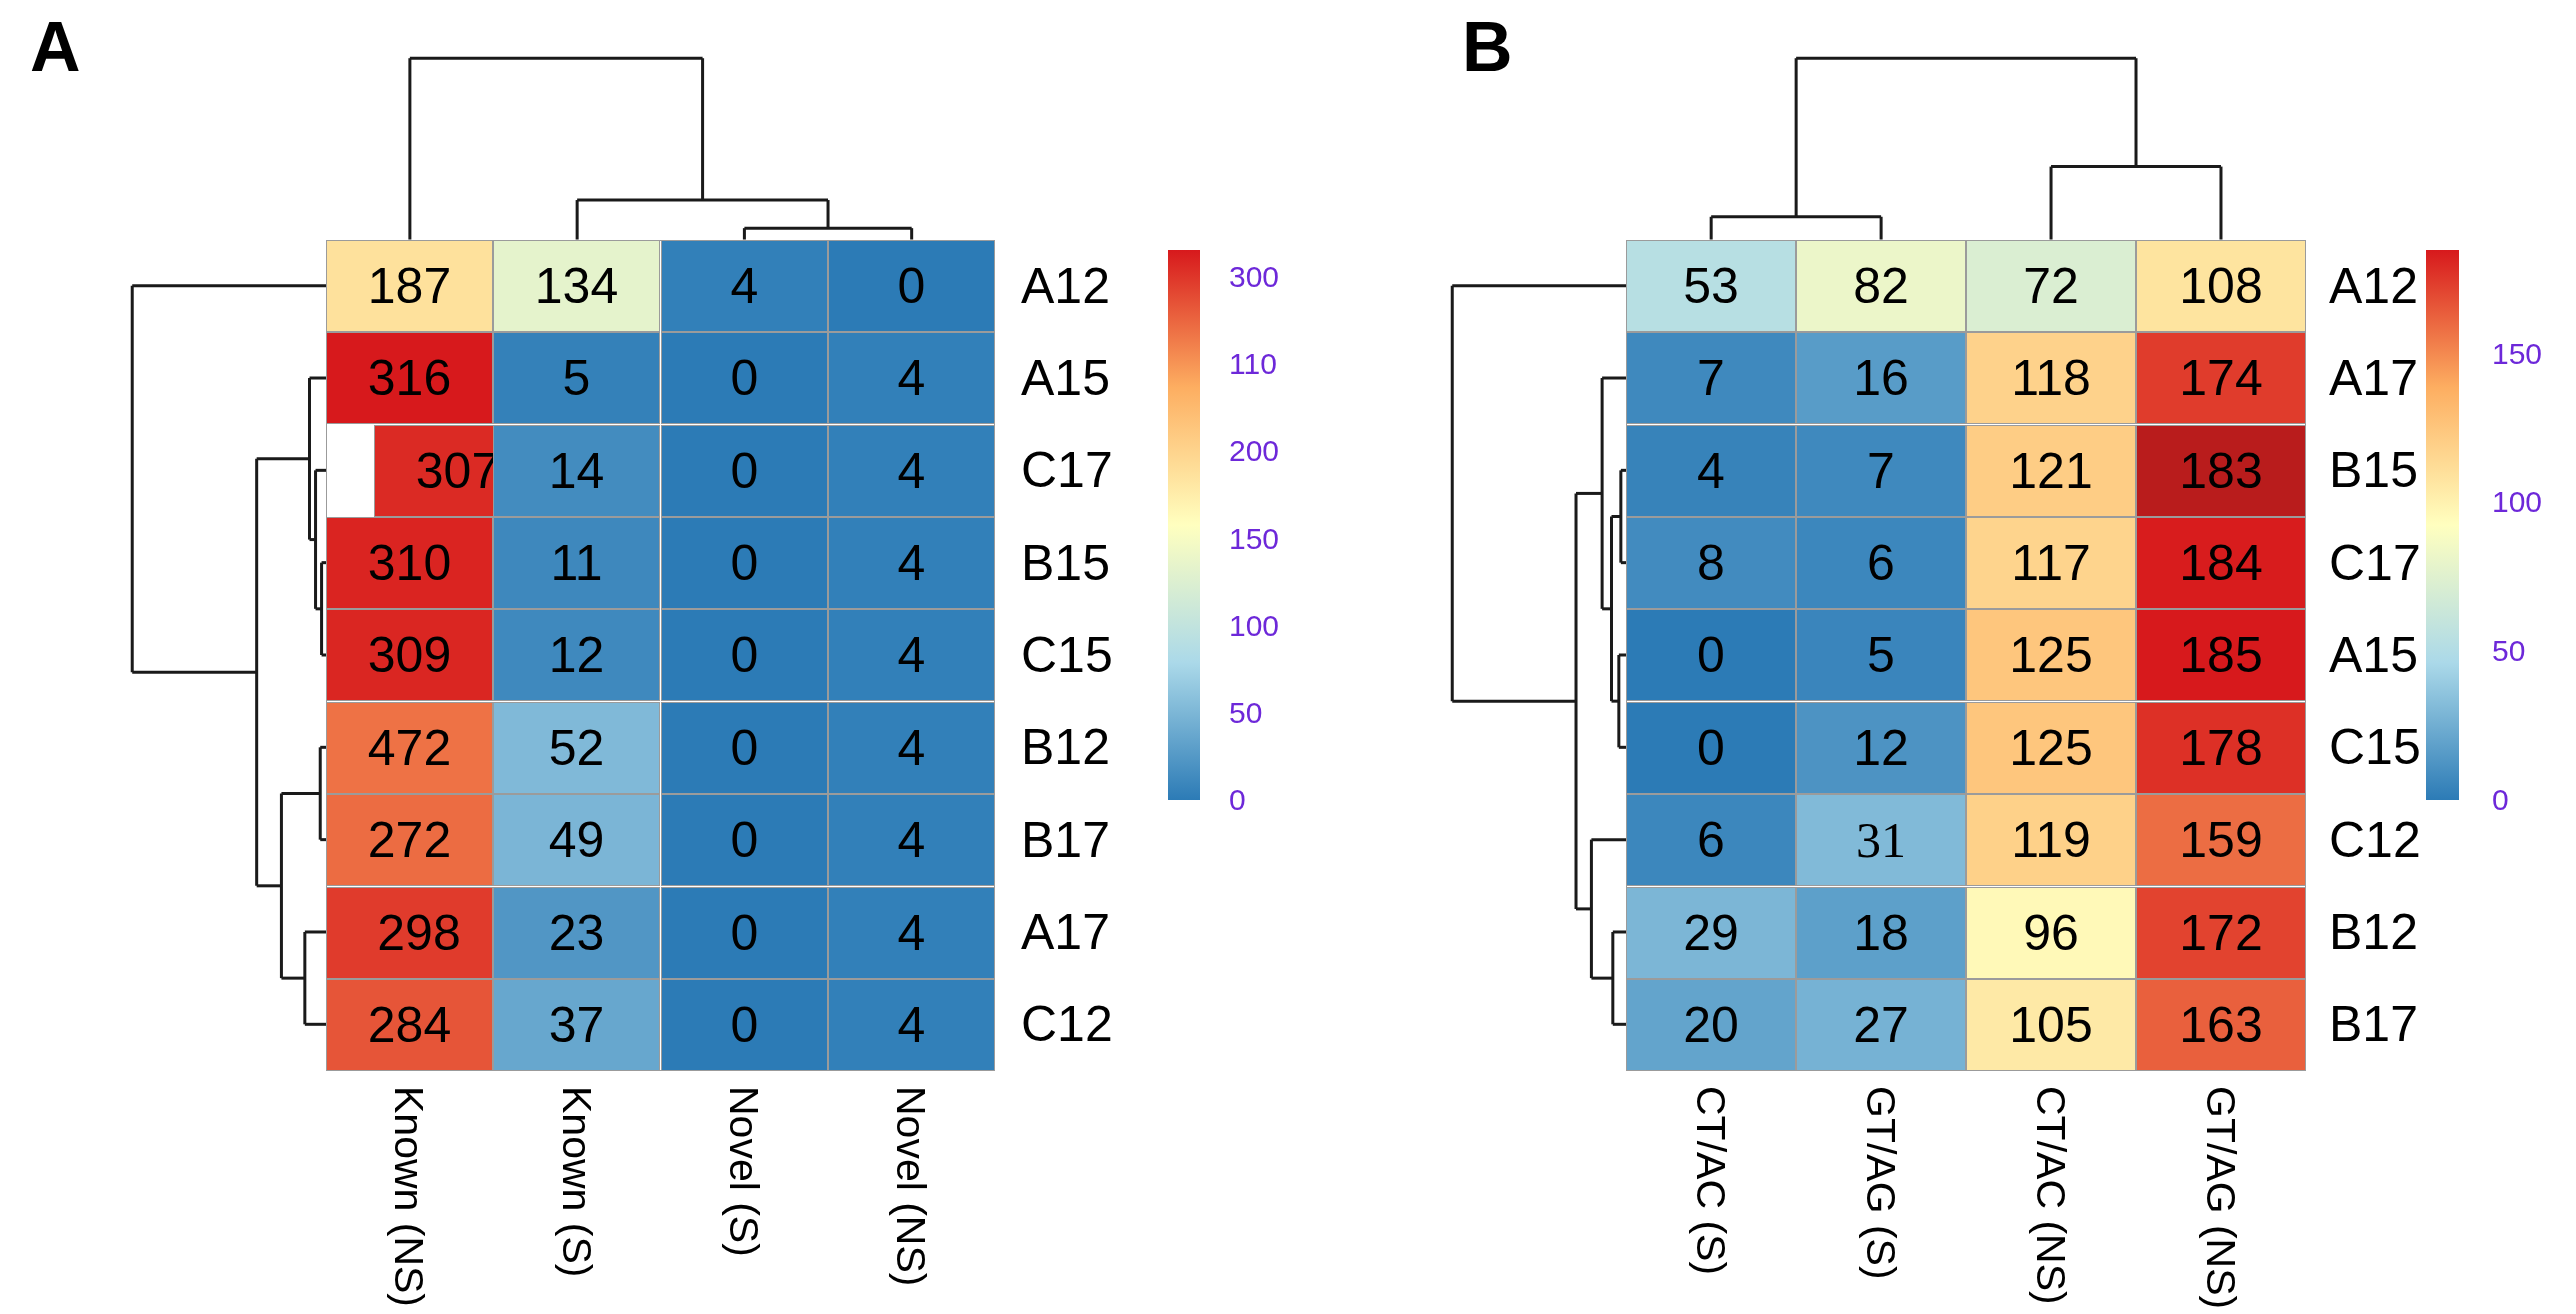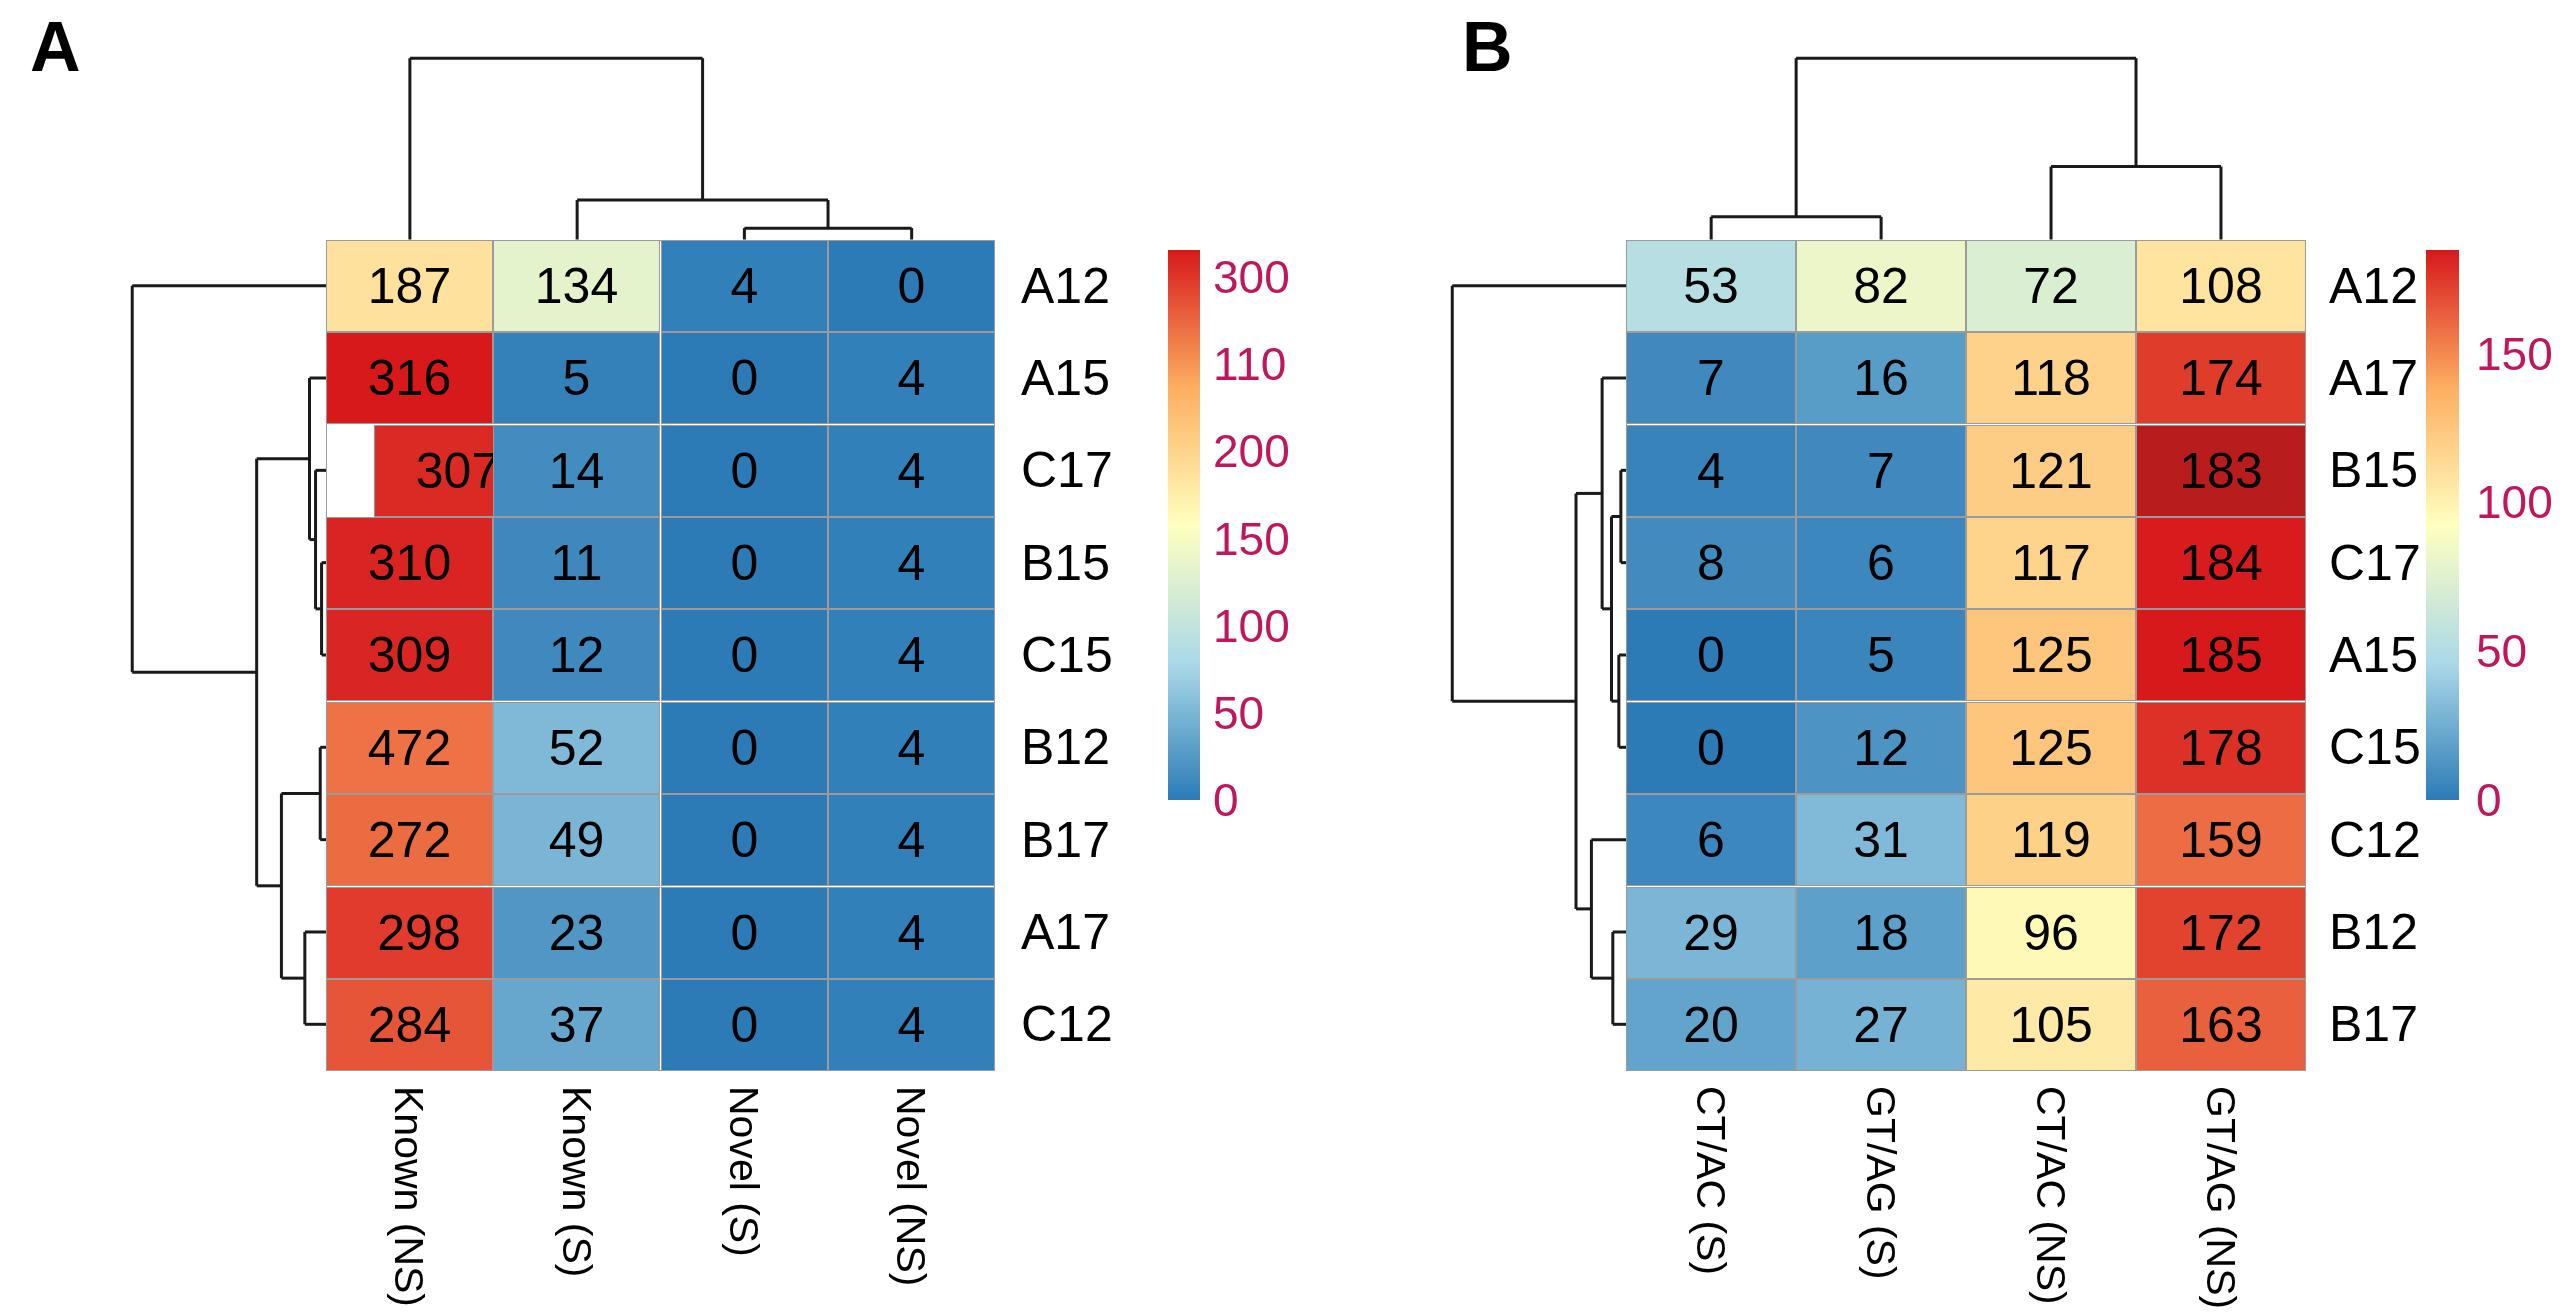--- a/index.html
+++ b/index.html
@@ -10,21 +10,21 @@
   .dendro-svg{position:absolute;left:0;top:0;width:2576px;height:1314px;pointer-events:none;}
   .panel-letter{position:absolute;font-size:70px;font-weight:700;color:#000;line-height:1;}
   .heatmap{position:absolute;}
   .cell{position:absolute;box-sizing:border-box;border:1.3px solid #9b9b9b;
         display:flex;align-items:center;justify-content:center;
         font-size:50px;color:#000;}
   .hm-frame{position:absolute;box-sizing:border-box;border:1.3px solid #9b9b9b;pointer-events:none;}
   .rowlab{position:absolute;display:flex;align-items:center;font-size:50px;color:#000;white-space:nowrap;}
   .collab{position:absolute;writing-mode:vertical-rl;font-size:41px;color:#000;white-space:nowrap;}
   .colorbar-strip{position:absolute;}
-  .cbtick{position:absolute;font-size:46px;color:#be185d;display:flex;align-items:center;white-space:nowrap;}
+  .cbtick{position:absolute;font-size:30px;color:#6d28d9;display:flex;align-items:center;white-space:nowrap;margin-left:16px;}
 </style>
 </head>
 <body>
 
 <div class="figure">
   <section class="panel">
     <div class="panel-letter" style="left:30px;top:12px;">A</div>
     <svg class="dendro-svg" viewBox="0 0 3849 1964" xmlns="http://www.w3.org/2000/svg">
       <g class="coldendro">
           <line x1="1112" y1="341" x2="1362" y2="341" stroke="#1a1a1a" stroke-width="4.5"></line>
@@ -192,21 +192,21 @@
         <div class="cell" style="left: 510px; top: 277px; width: 170px; height: 92px; background: rgb(216, 28, 29); color: rgb(0, 0, 0);">184</div>
         <div class="cell" style="left: 0px; top: 369px; width: 170px; height: 92px; background: rgb(44, 123, 182); color: rgb(0, 0, 0);">0</div>
         <div class="cell" style="left: 170px; top: 369px; width: 170px; height: 92px; background: rgb(58, 133, 188); color: rgb(0, 0, 0);">5</div>
         <div class="cell" style="left: 340px; top: 369px; width: 170px; height: 92px; background: rgb(254, 198, 125); color: rgb(0, 0, 0);">125</div>
         <div class="cell" style="left: 510px; top: 369px; width: 170px; height: 92px; background: rgb(215, 25, 28); color: rgb(0, 0, 0);">185</div>
         <div class="cell" style="left: 0px; top: 462px; width: 170px; height: 92px; background: rgb(44, 123, 182); color: rgb(0, 0, 0);">0</div>
         <div class="cell" style="left: 170px; top: 462px; width: 170px; height: 92px; background: rgb(77, 147, 195); color: rgb(0, 0, 0);">12</div>
         <div class="cell" style="left: 340px; top: 462px; width: 170px; height: 92px; background: rgb(254, 198, 125); color: rgb(0, 0, 0);">125</div>
         <div class="cell" style="left: 510px; top: 462px; width: 170px; height: 92px; background: rgb(221, 48, 38); color: rgb(0, 0, 0);">178</div>
         <div class="cell" style="left: 0px; top: 554px; width: 170px; height: 92px; background: rgb(60, 135, 189); color: rgb(0, 0, 0);">6</div>
-        <div class="cell" style="left: 170px; top: 554px; width: 170px; height: 92px; background: rgb(129, 186, 216); color: rgb(0, 0, 0);">31</div>
+        <div class="cell" style="left: 170px; top: 554px; width: 170px; height: 92px; background: rgb(129, 186, 216); color: rgb(0, 0, 0); font-family: Liberation Serif, serif;">31</div>
         <div class="cell" style="left: 340px; top: 554px; width: 170px; height: 92px; background: rgb(254, 209, 137); color: rgb(0, 0, 0);">119</div>
         <div class="cell" style="left: 510px; top: 554px; width: 170px; height: 92px; background: rgb(236, 109, 67); color: rgb(0, 0, 0);">159</div>
         <div class="cell" style="left: 0px; top: 647px; width: 170px; height: 92px; background: rgb(124, 182, 214); color: rgb(0, 0, 0);">29</div>
         <div class="cell" style="left: 170px; top: 647px; width: 170px; height: 92px; background: rgb(93, 160, 202); color: rgb(0, 0, 0);">18</div>
         <div class="cell" style="left: 340px; top: 647px; width: 170px; height: 92px; background: rgb(255, 249, 184); color: rgb(0, 0, 0);">96</div>
         <div class="cell" style="left: 510px; top: 647px; width: 170px; height: 92px; background: rgb(226, 67, 47); color: rgb(0, 0, 0);">172</div>
         <div class="cell" style="left: 0px; top: 739px; width: 170px; height: 92px; background: rgb(99, 164, 204); color: rgb(0, 0, 0);">20</div>
         <div class="cell" style="left: 170px; top: 739px; width: 170px; height: 92px; background: rgb(118, 178, 212); color: rgb(0, 0, 0);">27</div>
         <div class="cell" style="left: 340px; top: 739px; width: 170px; height: 92px; background: rgb(254, 233, 166); color: rgb(0, 0, 0);">105</div>
         <div class="cell" style="left: 510px; top: 739px; width: 170px; height: 92px; background: rgb(233, 96, 61); color: rgb(0, 0, 0);">163</div>

